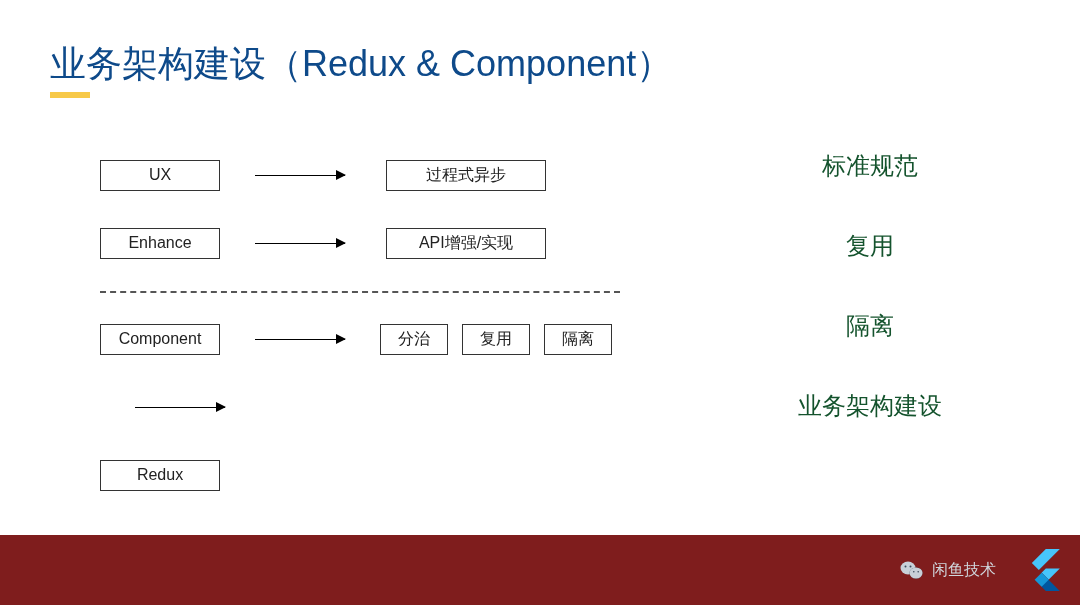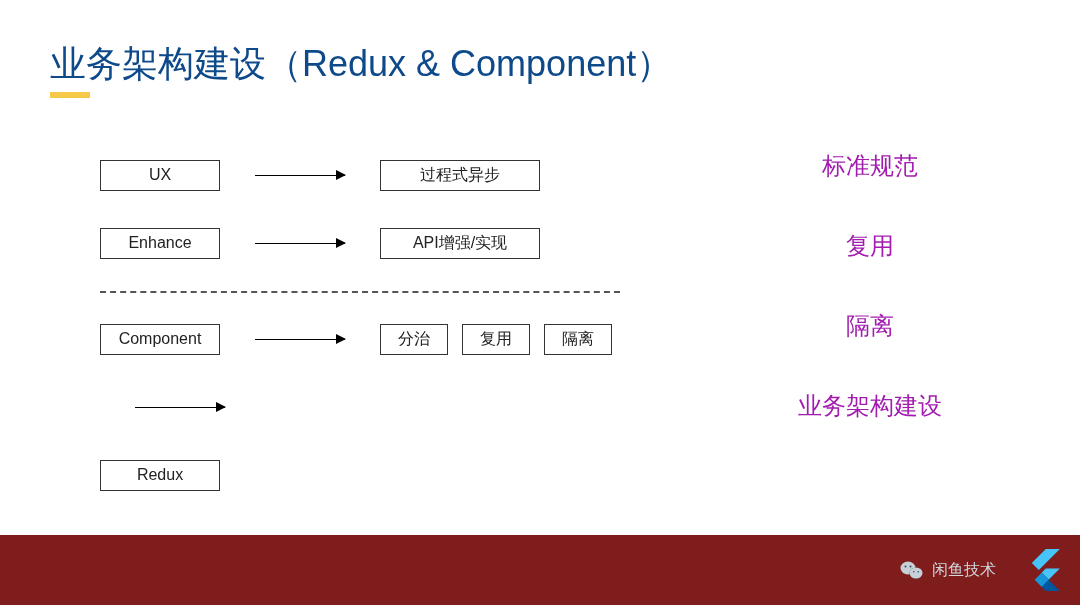--- a/index.html
+++ b/index.html
@@ -43,21 +43,21 @@
       border: 1px solid #333;
       background: #fff;
       display: flex;
       align-items: center;
       justify-content: center;
       font-size: 16px;
       color: #222;
       height: 31px;
     }
     .box-left { width: 120px; }
-    .box-right { width: 160px; }
+    .box-right { width: 160px; margin-left: 6px; }
     .box-small { width: 68px; margin-right: 14px; }
     .box-small:last-child { margin-right: 0; }
     .arrow-wrap {
       width: 120px;
       display: flex;
       align-items: center;
       justify-content: center;
       margin: 0 20px;
     }
     .arrow {
@@ -82,21 +82,21 @@
     }
     .right-labels {
       position: absolute;
       top: 150px;
       right: 110px;
       width: 200px;
       text-align: center;
     }
     .right-label {
       font-size: 24px;
-      color: #a21caf;
+      color: #14532d;
       margin-bottom: 48px;
       font-weight: 400;
     }
     .footer {
       position: absolute;
       bottom: 0;
       left: 0;
       width: 100%;
       height: 70px;
       background: #7f1d1d;

